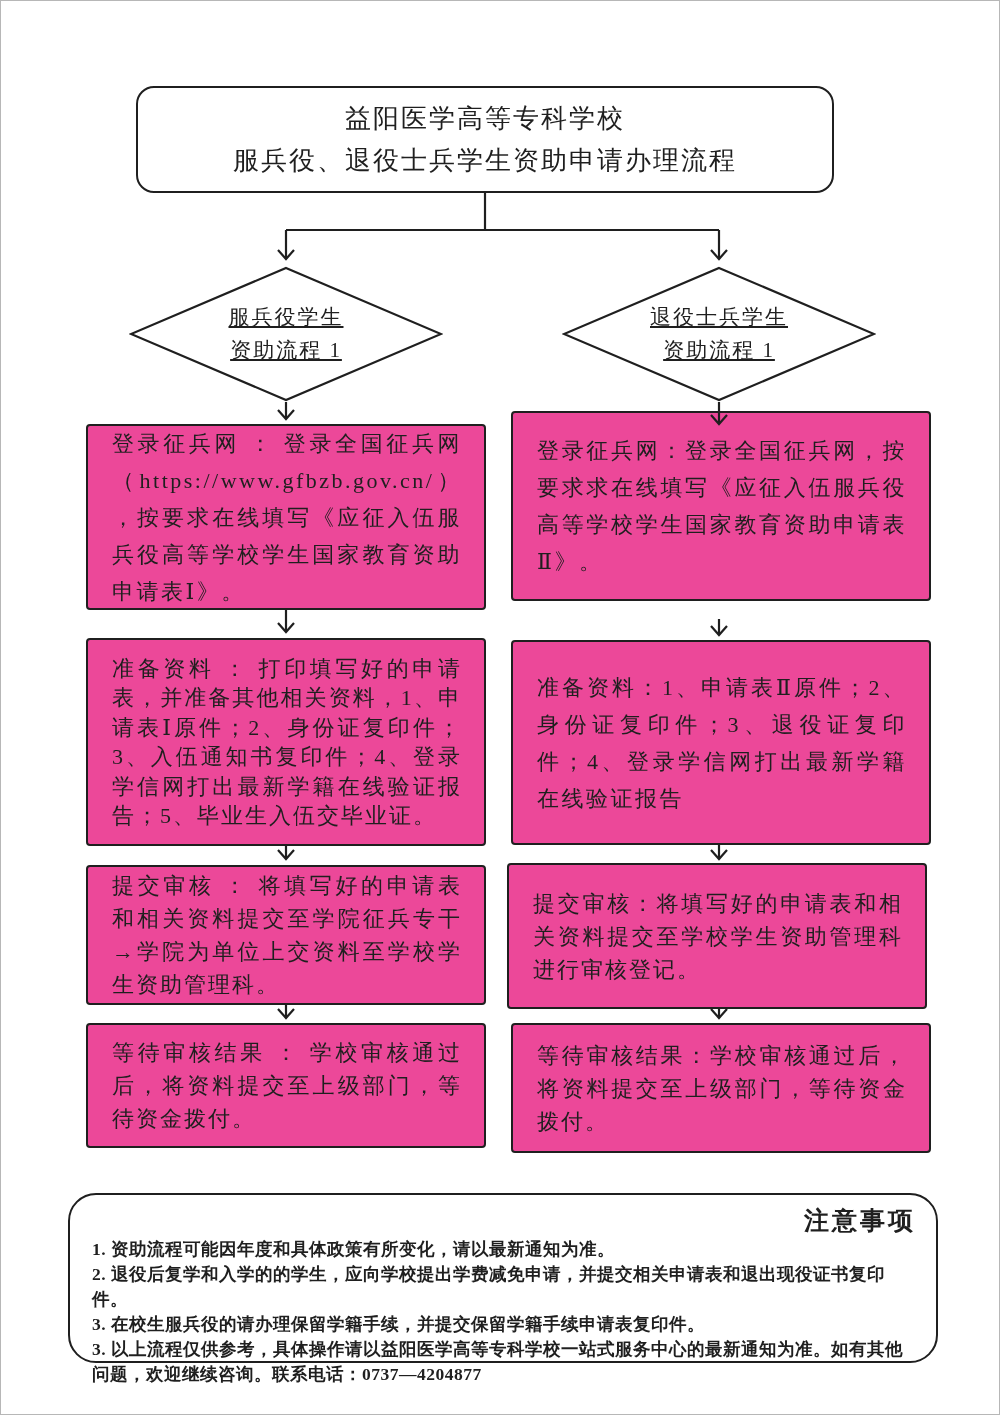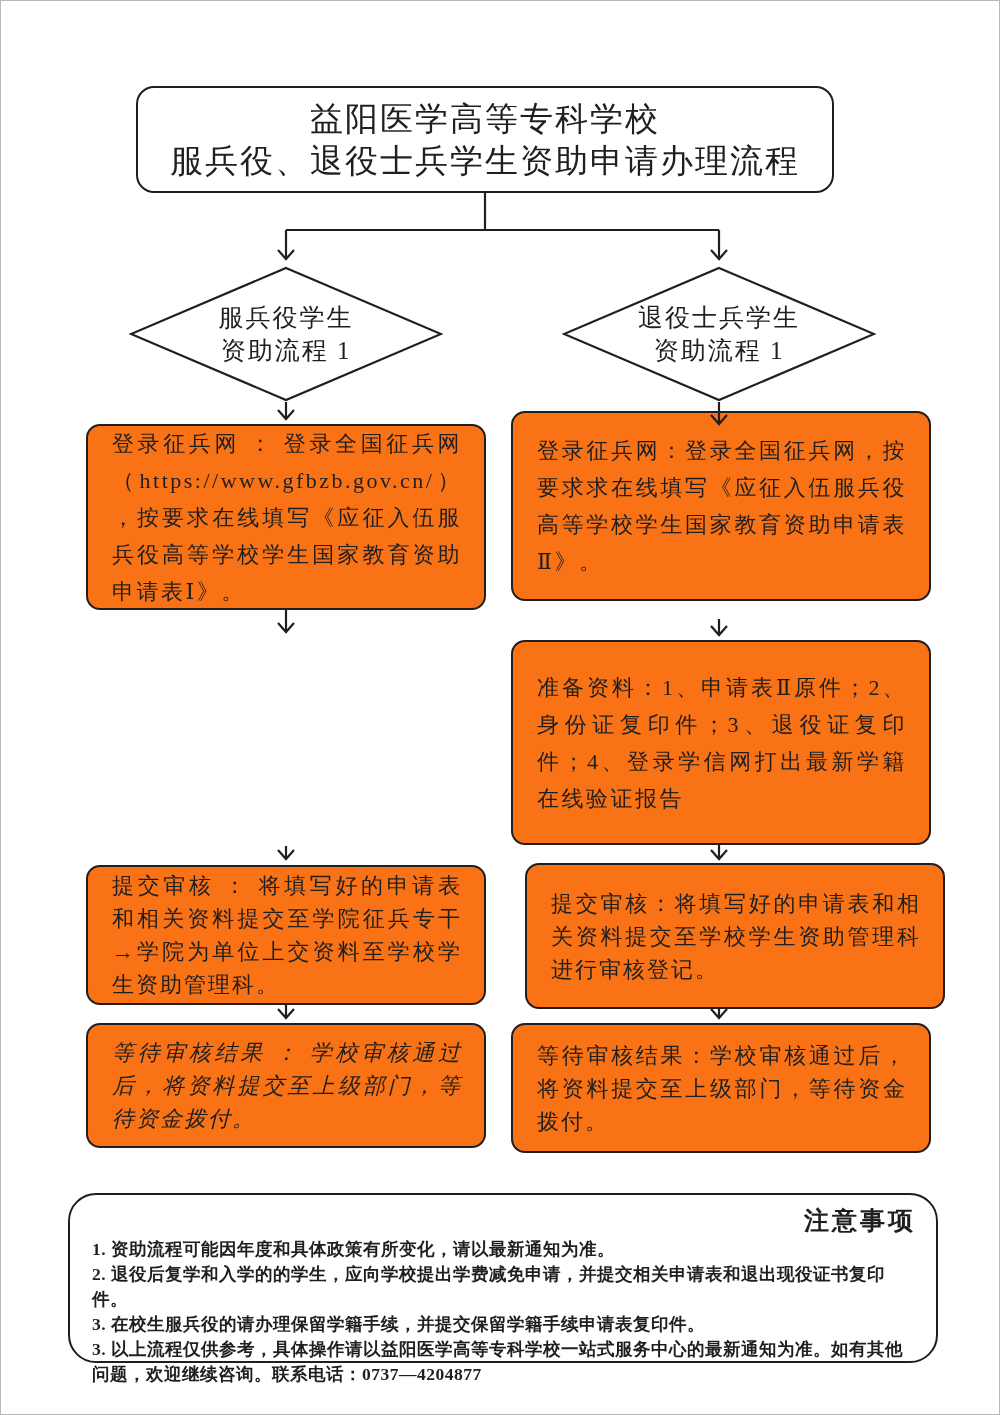--- a/index.html
+++ b/index.html
@@ -15,33 +15,33 @@
     overflow:hidden;
   }
   .abs{position:absolute;box-sizing:border-box;}
   
   .title-box{
     left:135px;top:85px;width:698px;height:107px;
     border:2.5px solid #1f1f1f;border-radius:18px;
     display:flex;flex-direction:column;justify-content:center;align-items:center;
     z-index:2;background:#fff;
   }
-  .title-line{font-size:33px;line-height:42px;letter-spacing:2px;text-align:center;}
+  .title-line{font-size:26px;line-height:42px;letter-spacing:2px;text-align:center;}
   
   .diamond{z-index:2;}
   .diamond svg{position:absolute;left:0;top:0;}
   .diamond .dtext{
     position:absolute;left:0;top:0;width:100%;height:100%;
     display:flex;flex-direction:column;justify-content:center;align-items:center;
-    font-size:25px;line-height:33px;letter-spacing:2px;
+    font-size:21px;line-height:33px;letter-spacing:2px;text-decoration:underline;
   }
   
   .pbox{
-    border:2.5px solid #1f1f1f;border-radius:14px;
-    background:#f97316;z-index:2;
+    border:2.5px solid #1f1f1f;border-radius:4px;
+    background:#ec4899;z-index:2;
     display:flex;align-items:center;
     padding:14px 22px 14px 24px;
   }
   .pbox .ptext{
     width:100%;
     font-size:22px;
     text-align:justify;
   }
   .lh37{line-height:37px;letter-spacing:2.5px;}
   .lh30{line-height:29.5px;letter-spacing:2px;}
@@ -109,38 +109,41 @@
     <div class="dtext">
       <span>退役士兵学生</span>
       <span>资助流程 1</span>
     </div>
   </div>
 
   <div class="abs pbox" style="left:85px;top:423px;width:400px;height:186px;">
     <div class="ptext lh37">登录征兵网 ： 登录全国征兵网（https://www.gfbzb.gov.cn/） ，按要求在线填写《应征入伍服兵役高等学校学生国家教育资助申请表Ⅰ》。</div>
   </div>
 
+  <div class="abs pbox" style="left:85px;top:637px;width:400px;height:208px;">
+    <div class="ptext lh30">准备资料 ： 打印填写好的申请表，并准备其他相关资料，1、申请表Ⅰ原件；2、身份证复印件；3、入伍通知书复印件；4、登录学信网打出最新学籍在线验证报告；5、毕业生入伍交毕业证。</div>
+  </div>
 
   <div class="abs pbox" style="left:85px;top:864px;width:400px;height:140px;">
     <div class="ptext lh33">提交审核 ： 将填写好的申请表和相关资料提交至学院征兵专干→学院为单位上交资料至学校学生资助管理科。</div>
   </div>
 
-  <div class="abs pbox" style="left:85px;top:1022px;width:400px;height:125px;font-style:italic;">
+  <div class="abs pbox" style="left:85px;top:1022px;width:400px;height:125px;">
     <div class="ptext lh33">等待审核结果 ： 学校审核通过后，将资料提交至上级部门，等待资金拨付。</div>
   </div>
 
   <div class="abs pbox" style="left:510px;top:410px;width:420px;height:190px;">
     <div class="ptext lh37">登录征兵网：登录全国征兵网，按要求求在线填写《应征入伍服兵役高等学校学生国家教育资助申请表Ⅱ》。</div>
   </div>
 
   <div class="abs pbox" style="left:510px;top:639px;width:420px;height:205px;">
     <div class="ptext lh37">准备资料：1、申请表Ⅱ原件；2、身份证复印件；3、退役证复印件；4、登录学信网打出最新学籍在线验证报告</div>
   </div>
 
-  <div class="abs pbox" style="left:524px;top:862px;width:420px;height:146px;">
+  <div class="abs pbox" style="left:506px;top:862px;width:420px;height:146px;">
     <div class="ptext lh33">提交审核：将填写好的申请表和相关资料提交至学校学生资助管理科进行审核登记。</div>
   </div>
 
   <div class="abs pbox" style="left:510px;top:1022px;width:420px;height:130px;">
     <div class="ptext lh33">等待审核结果：学校审核通过后，将资料提交至上级部门，等待资金拨付。</div>
   </div>
 
   <div class="abs notes-box">
     <div class="notes-heading">注意事项</div>
     <div class="note-item">1. 资助流程可能因年度和具体政策有所变化，请以最新通知为准。</div>

